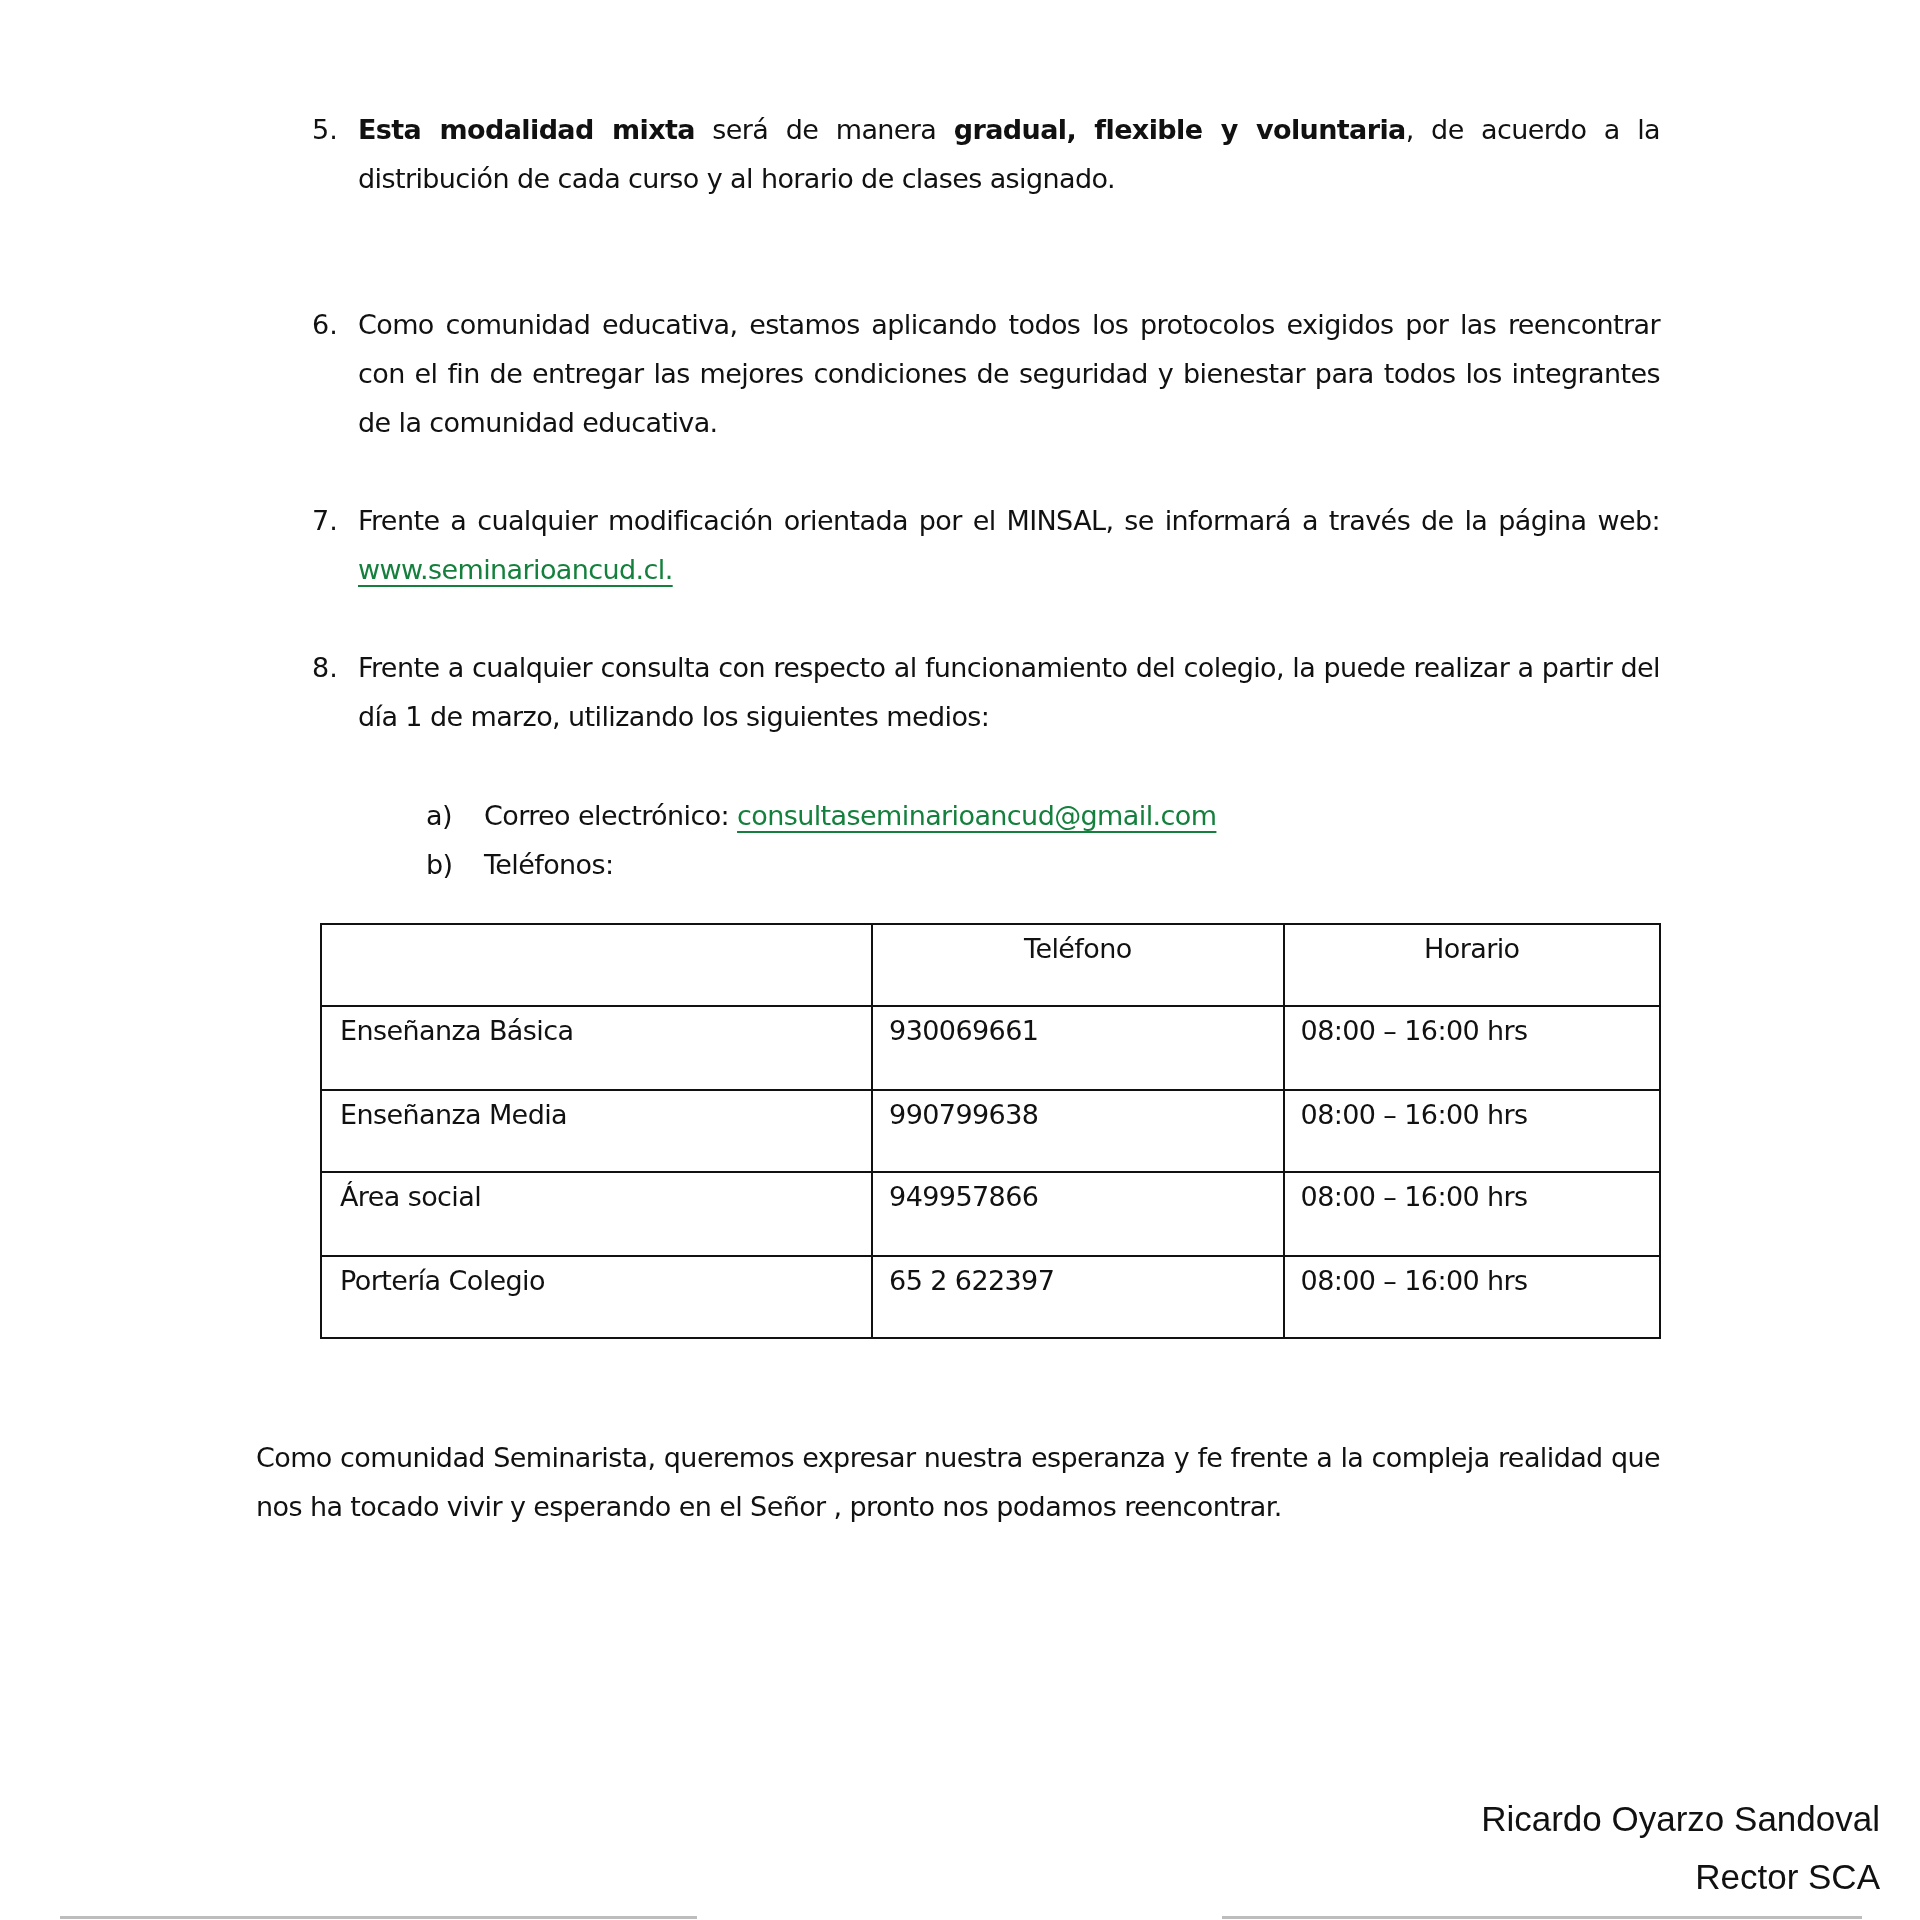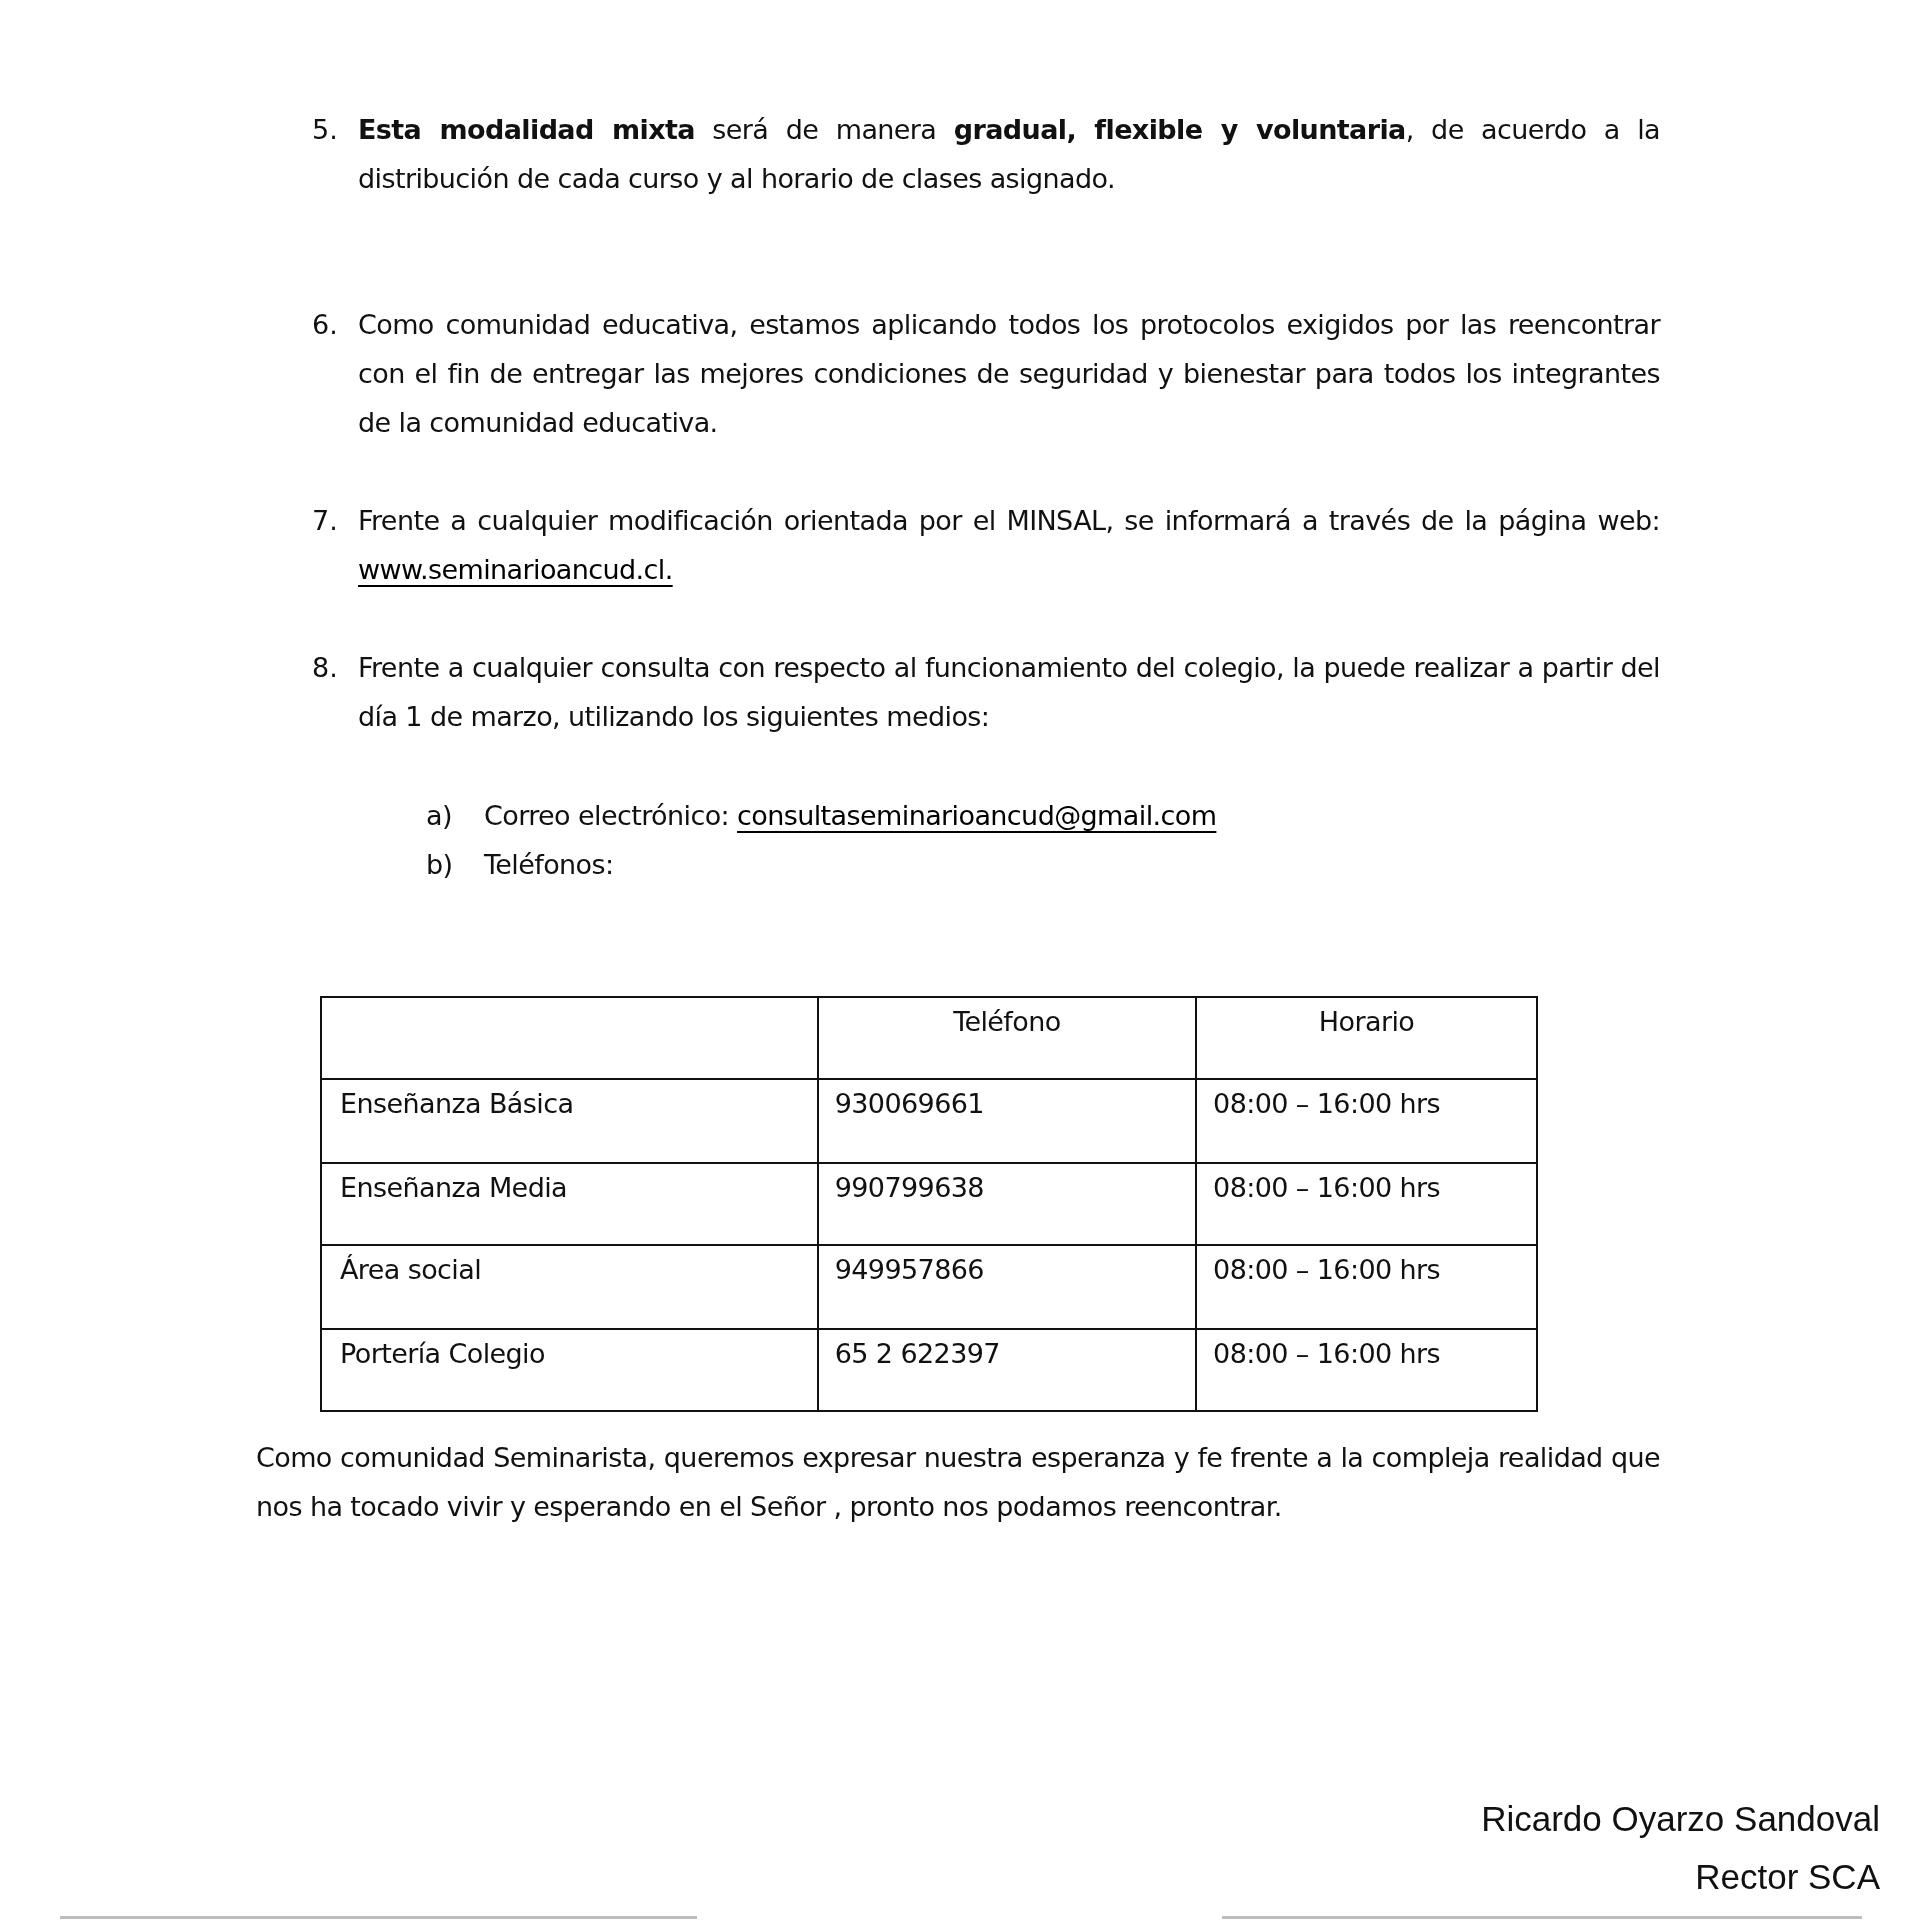--- a/index.html
+++ b/index.html
@@ -39,21 +39,21 @@
     }
     .item .text {
       margin-left: 46px;
       line-height: 49px;
       text-align: justify;
       letter-spacing: -0.6px;
       word-spacing: 0px;
     }
     b { font-weight: bold; }
     .link {
-      color: #000000;
+      color: #15803d;
       text-decoration: underline;
       text-decoration-thickness: 2px;
       text-underline-offset: 6px;
       cursor: pointer;
     }
     #item5 { top: 105px; }
     #item6 { top: 300px; }
     #item7 { top: 496px; }
     #item8 { top: 643px; }
 
@@ -67,22 +67,22 @@
     .sub .lbl {
       display: inline-block;
       width: 58px;
     }
     #sub-a { top: 791px; }
     #sub-b { top: 840px; }
 
     table.phones {
       position: absolute;
       left: 320px;
-      top: 996px;
-      width: 1218px;
+      top: 923px;
+      width: 1341px;
       border-collapse: collapse;
       font-family: "DejaVu Sans", sans-serif;
       font-size: 27px;
       letter-spacing: -0.6px;
       color: #111111;
     }
     table.phones td, table.phones th {
       border: 2.5px solid #111111;
       vertical-align: top;
       padding: 8px 18px 0 18px;

